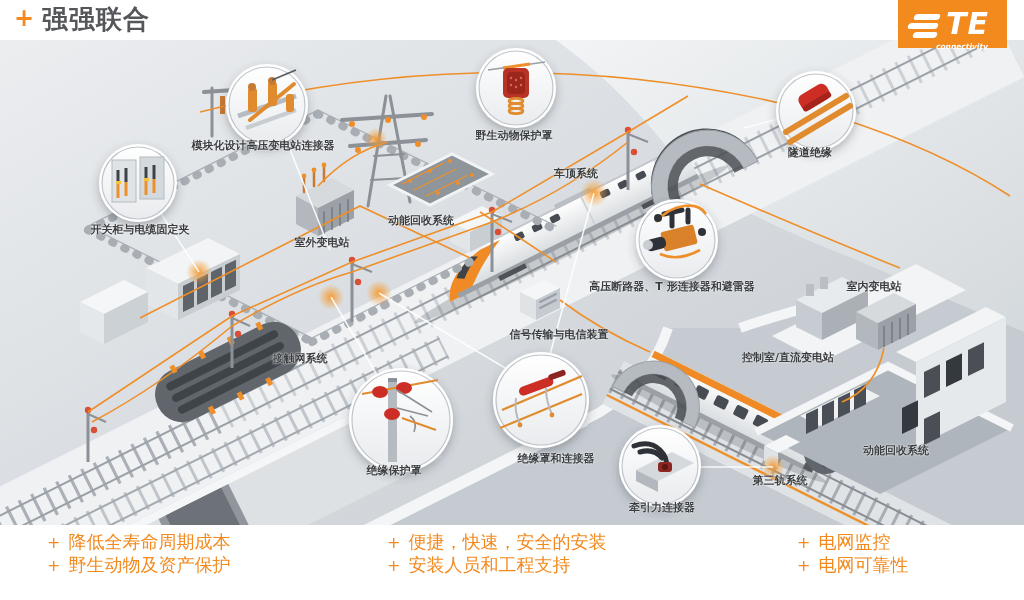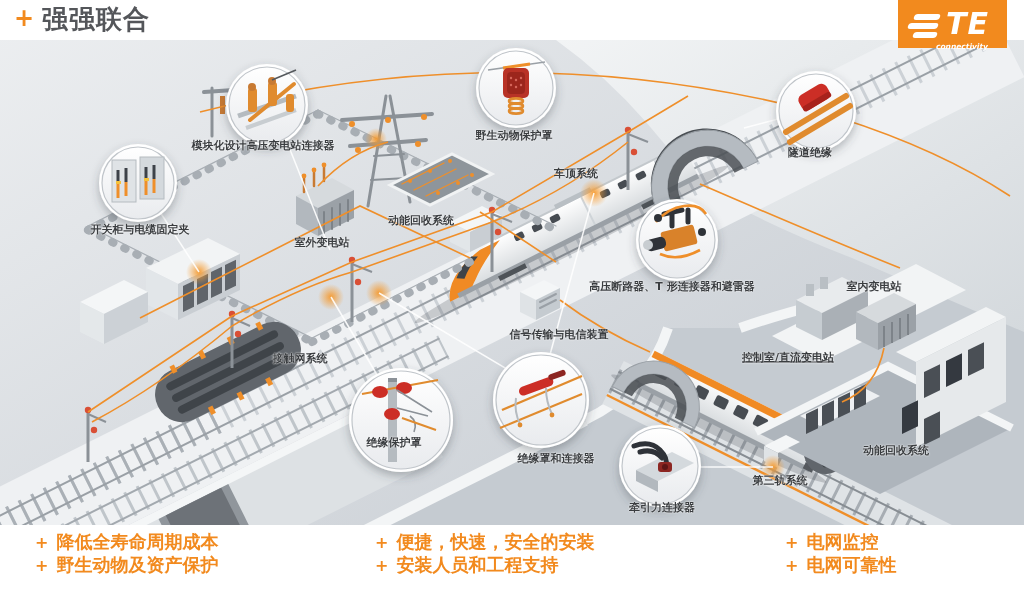--- a/index.html
+++ b/index.html
@@ -20,21 +20,21 @@
   .te-logo .sub{position:absolute;left:38px;top:42px;font-size:7.5px;font-weight:bold;font-style:italic;color:#fff;}
   
   #scene{position:absolute;left:0;top:0;z-index:1;}
   
   .lbl{position:absolute;transform:translate(-50%,-50%);white-space:nowrap;
        font-size:11px;font-weight:bold;color:#3a3d40;z-index:4;
        text-shadow:0 0 2px rgba(255,255,255,.9),0 0 1px rgba(255,255,255,.9);}
   
   .footer{position:absolute;left:0;top:525px;width:1024px;height:75px;background:#fff;z-index:5;}
   .fcol{position:absolute;top:6px;}
-  .fline{font-size:18px;font-weight:bold;color:var(--accent);line-height:22px;white-space:nowrap;}
+  .fline{font-size:18px;font-weight:normal;color:var(--accent);line-height:22px;white-space:nowrap;margin-left:12px;}
   .fline .fplus{margin-right:8px;font-size:16px;}
   .c1{left:35px;} .c2{left:375px;} .c3{left:785px;}
 </style>
 </head>
 <body>
 
 <div id="stage">
 
 <svg id="scene" width="1024" height="600" viewBox="0 0 1024 600">
   <defs>
@@ -547,24 +547,24 @@
 <div>
       <div class="lbl" style="left: 140px; top: 229px;">开关柜与电缆固定夹</div>
       <div class="lbl" style="left: 263px; top: 145px;">模块化设计高压变电站连接器</div>
       <div class="lbl" style="left: 322px; top: 242px; text-align: center;">室外变电站</div>
       <div class="lbl" style="left: 514px; top: 135px;">野生动物保护罩</div>
       <div class="lbl" style="left: 576px; top: 173px;">车顶系统</div>
       <div class="lbl" style="left: 810px; top: 152px;">隧道绝缘</div>
       <div class="lbl" style="left: 421px; top: 220px;">动能回收系统</div>
       <div class="lbl" style="left: 672px; top: 286px;">高压断路器、T 形连接器和避雷器</div>
       <div class="lbl" style="left: 874px; top: 286px;">室内变电站</div>
-      <div class="lbl" style="left: 788px; top: 357px; text-decoration: underline;">控制室/直流变电站</div>
+      <div class="lbl" style="left: 788px; top: 357px;">控制室/直流变电站</div>
       <div class="lbl" style="left: 539px; top: 334px; margin-left: 20px;">信号传输与电信装置</div>
       <div class="lbl" style="left: 300px; top: 358px;">接触网系统</div>
-      <div class="lbl" style="left: 394px; top: 442px;">绝缘保护罩</div>
+      <div class="lbl" style="left: 394px; top: 470px;">绝缘保护罩</div>
       <div class="lbl" style="left: 540px; top: 458px; margin-left: 16px;">绝缘罩和连接器</div>
       <div class="lbl" style="left: 662px; top: 507px;">牵引力连接器</div>
       <div class="lbl" style="left: 780px; top: 480px;">第三轨系统</div>
       <div class="lbl" style="left: 896px; top: 450px;">动能回收系统</div>
     </div>
 
 <div class="header">
   <span class="plus">+</span>
   <span class="title">强强联合</span>
 </div>

